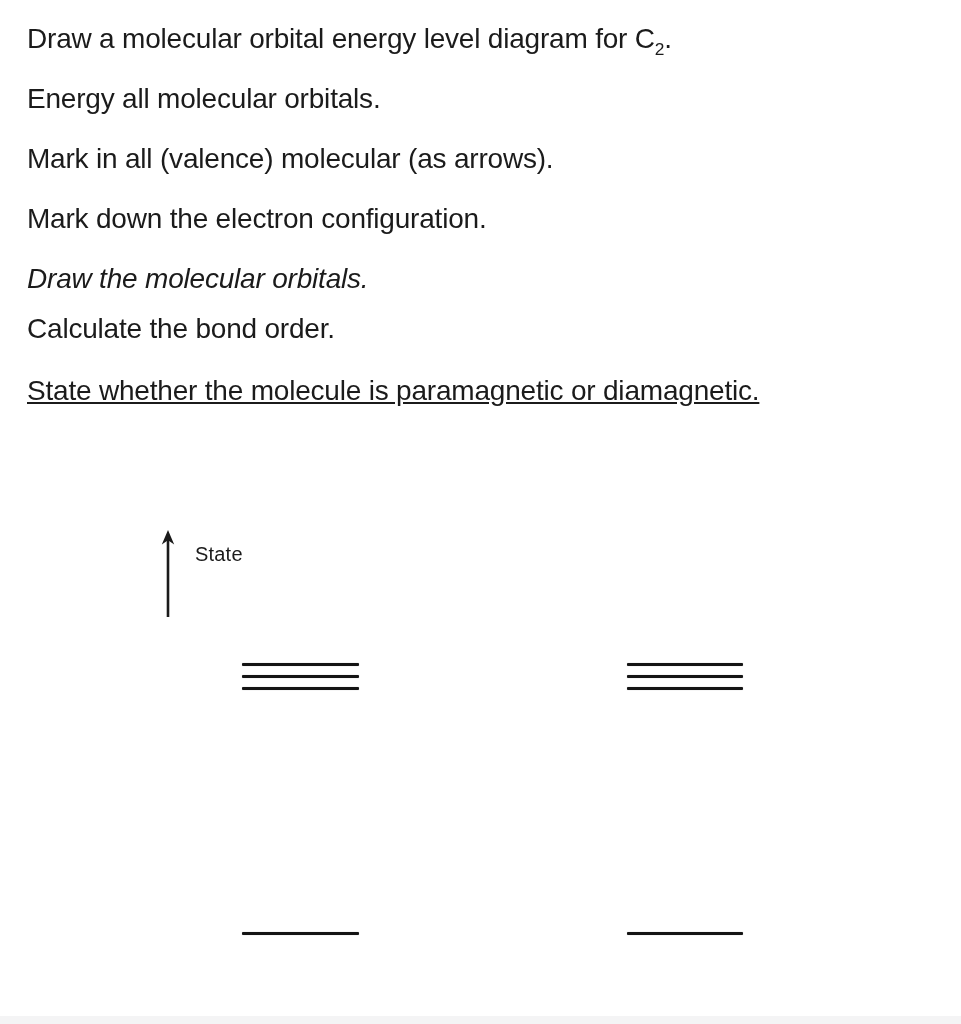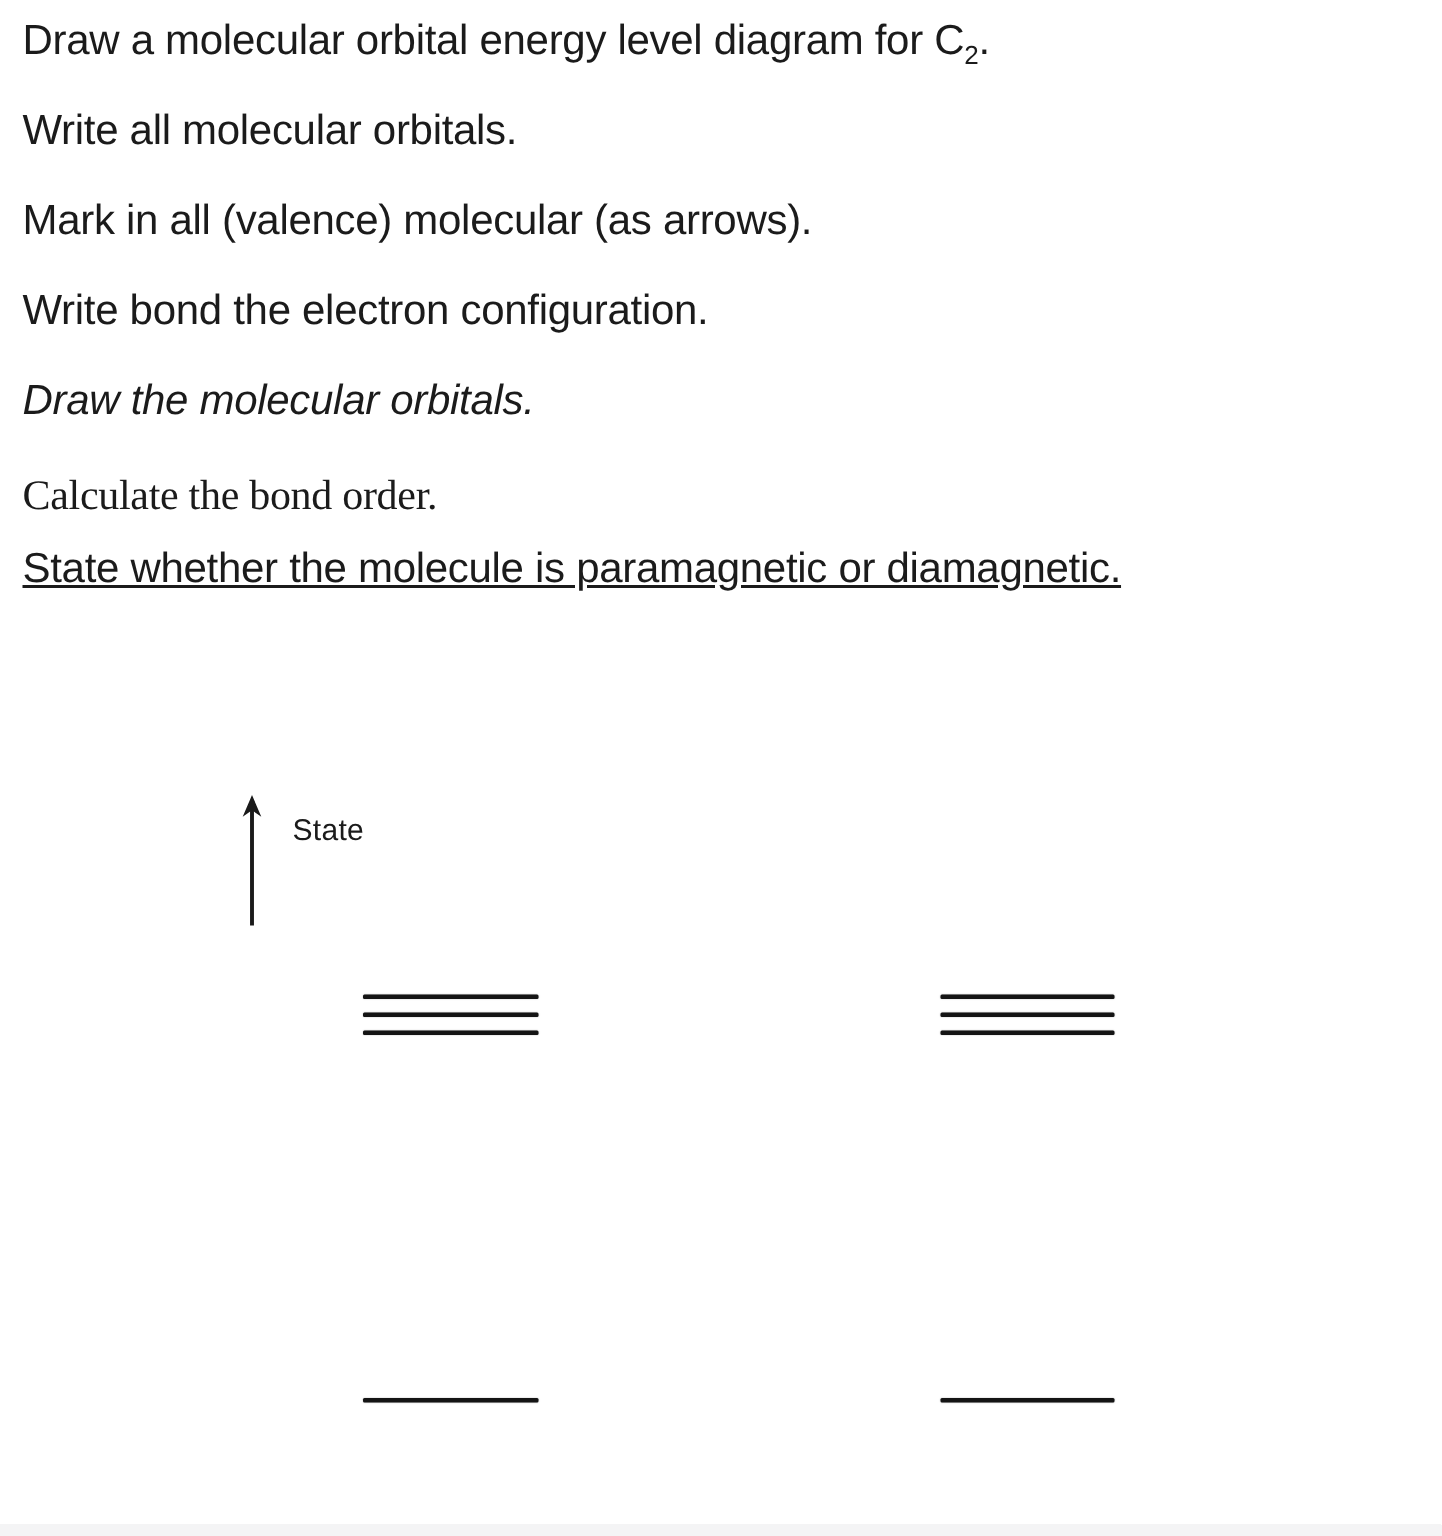--- a/index.html
+++ b/index.html
@@ -13,37 +13,37 @@
     height: 1024px;
     background: var(--bg, #ffffff);
     font-family: "Liberation Sans", "DejaVu Sans", sans-serif;
     overflow: hidden;
   }
 
   
   .instructions p {
     position: absolute;
     left: 15px;
-    margin: 0;
+    margin: 12px;
     font-size: 28px;
     line-height: 1.2;
     letter-spacing: -0.2px;
     color: var(--ink, #1b1b1b);
     white-space: nowrap;
   }
   .instructions p sub {
     font-size: 0.62em;
     line-height: 0;
   }
   .il-1 { top: 10px; }
   .il-2 { top: 70px; }
   .il-3 { top: 130px; }
   .il-4 { top: 190px; }
   .il-5 { top: 250px; font-style: italic; }
-  .il-6 { top: 314px; font-family: Liberation Serif, serif; }
+  .il-6 { top: 300px; }
   .il-7 { top: 362px; text-decoration: underline; }
 
   
   .energy-arrow {
     position: absolute;
     left: 157px;
     top: 529px;
   }
   .energy-label {
     position: absolute;
@@ -90,23 +90,23 @@
     background: var(--strip, #f4f4f5);
   }
 </style>
 </head>
 <body>
 
 <div class="page">
 
   <section class="instructions">
     <p class="il-1"><span>Draw a molecular orbital energy level diagram for C</span><sub>2</sub><span>.</span></p>
-    <p class="il-2"><span>Write all molecular orbitals.</span></p>
+    <p class="il-2"><span>Energy all molecular orbitals.</span></p>
     <p class="il-3"><span>Mark in all (valence) molecular (as arrows).</span></p>
-    <p class="il-4"><span>Write bond the electron configuration.</span></p>
+    <p class="il-4"><span>Mark down the electron configuration.</span></p>
     <p class="il-5"><span>Draw the molecular orbitals.</span></p>
     <p class="il-6"><span>Calculate the bond order.</span></p>
     <p class="il-7"><span>State whether the molecule is paramagnetic or diamagnetic.</span></p>
   </section>
 
   <section>
 
     <svg class="energy-arrow" width="22" height="90" viewBox="0 0 22 90" aria-hidden="true">
       <line x1="11" y1="88" x2="11" y2="9" stroke="#1a1a1a" stroke-width="2.6"></line>
       <polygon points="11,1 4.8,15.5 11,11.2 17.2,15.5" fill="#1a1a1a"></polygon>

